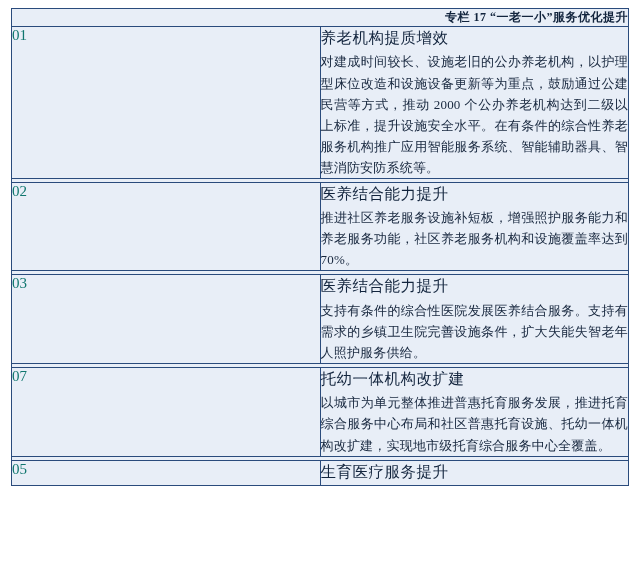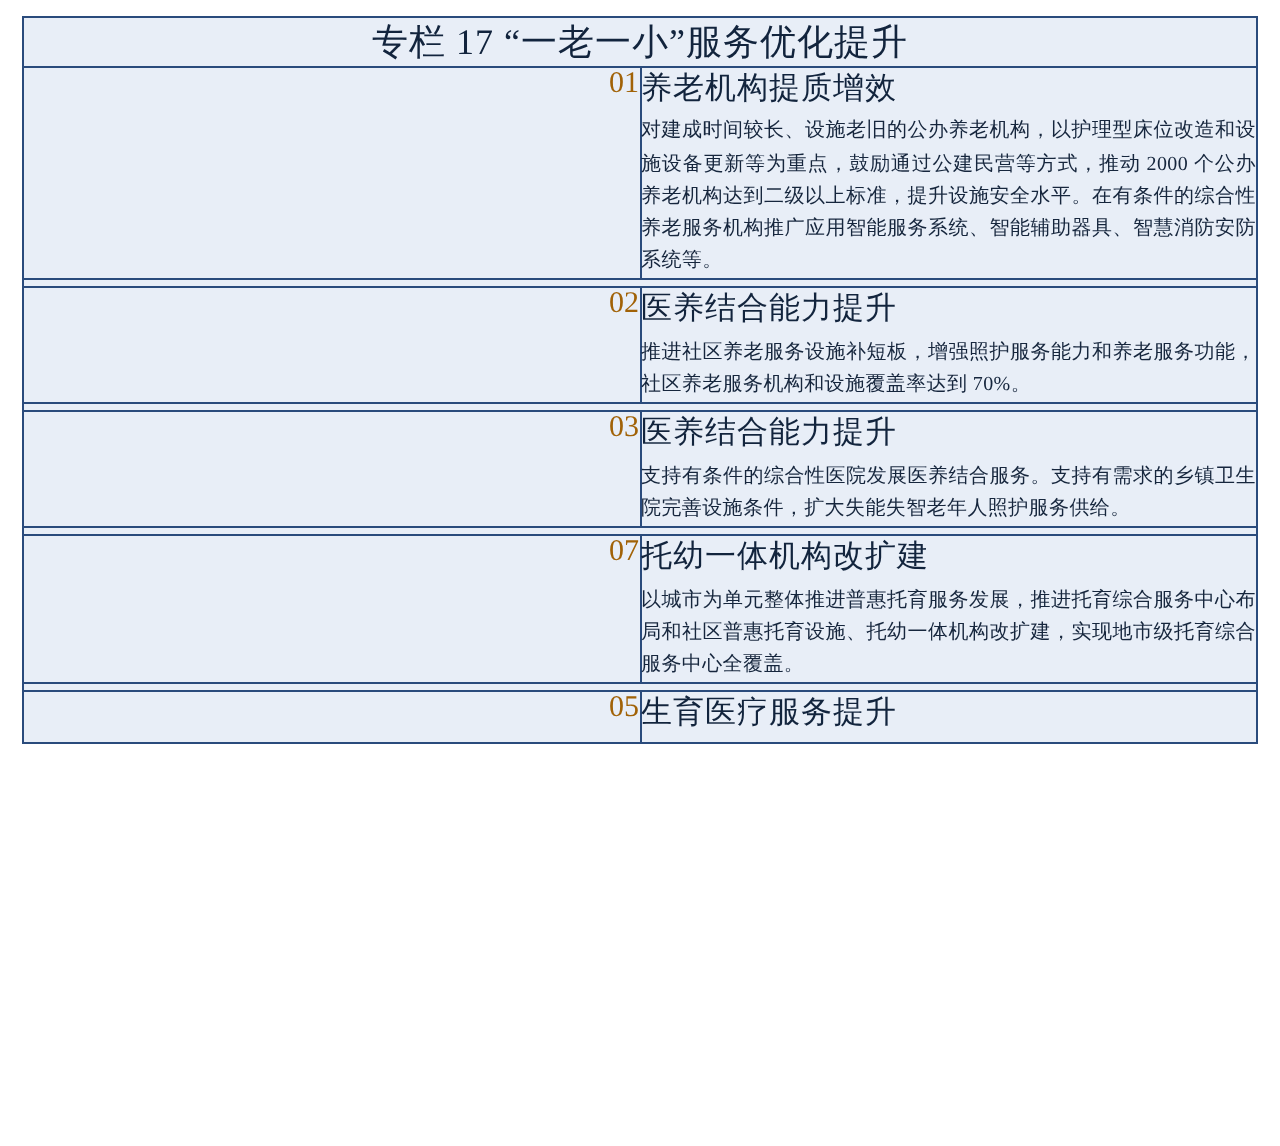--- a/index.html
+++ b/index.html
@@ -26,50 +26,50 @@
     border-collapse: collapse;
     table-layout: fixed;
     background: #e8eef7;
   }
   table.box-table td, table.box-table th {
     border: 1px solid #2a4b7c;
     background: #e8eef7;
     padding: 0;
   }
   .title-cell {
-    text-align: center;
-    font-size: 18px;
-    font-weight: normal;
+    text-align: right;
+    font-size: 12px;
+    font-weight: bold;
     letter-spacing: 0.5px;
     padding: 7px 4px 8px 4px;
     color: #12243d;
   }
   .num-cell {
     width: 38px;
-    text-align: right;
+    text-align: left;
     vertical-align: top;
     font-size: 15px;
     font-family: "Liberation Serif", "DejaVu Serif", serif;
     padding-top: 9px;
-    color: #a16207;
+    color: #0f766e;
   }
   .body-cell {
     vertical-align: top;
     padding: 7px 10px 9px 4px;
   }
   .item-head {
     font-size: 15.5px;
     font-weight: normal;
     color: #12243d;
     letter-spacing: 0.5px;
     margin: 0 0 2px 0;
     line-height: 1.45;
   }
   .item-body {
-    font-size: 10px;
+    font-size: 13px;
     line-height: 1.62;
     color: #16263d;
     margin: 0;
     text-align: justify;
     text-justify: inter-ideograph;
     letter-spacing: 0.2px;
   }
   .spacer-row td {
     border: none;
     background: #ffffff;

